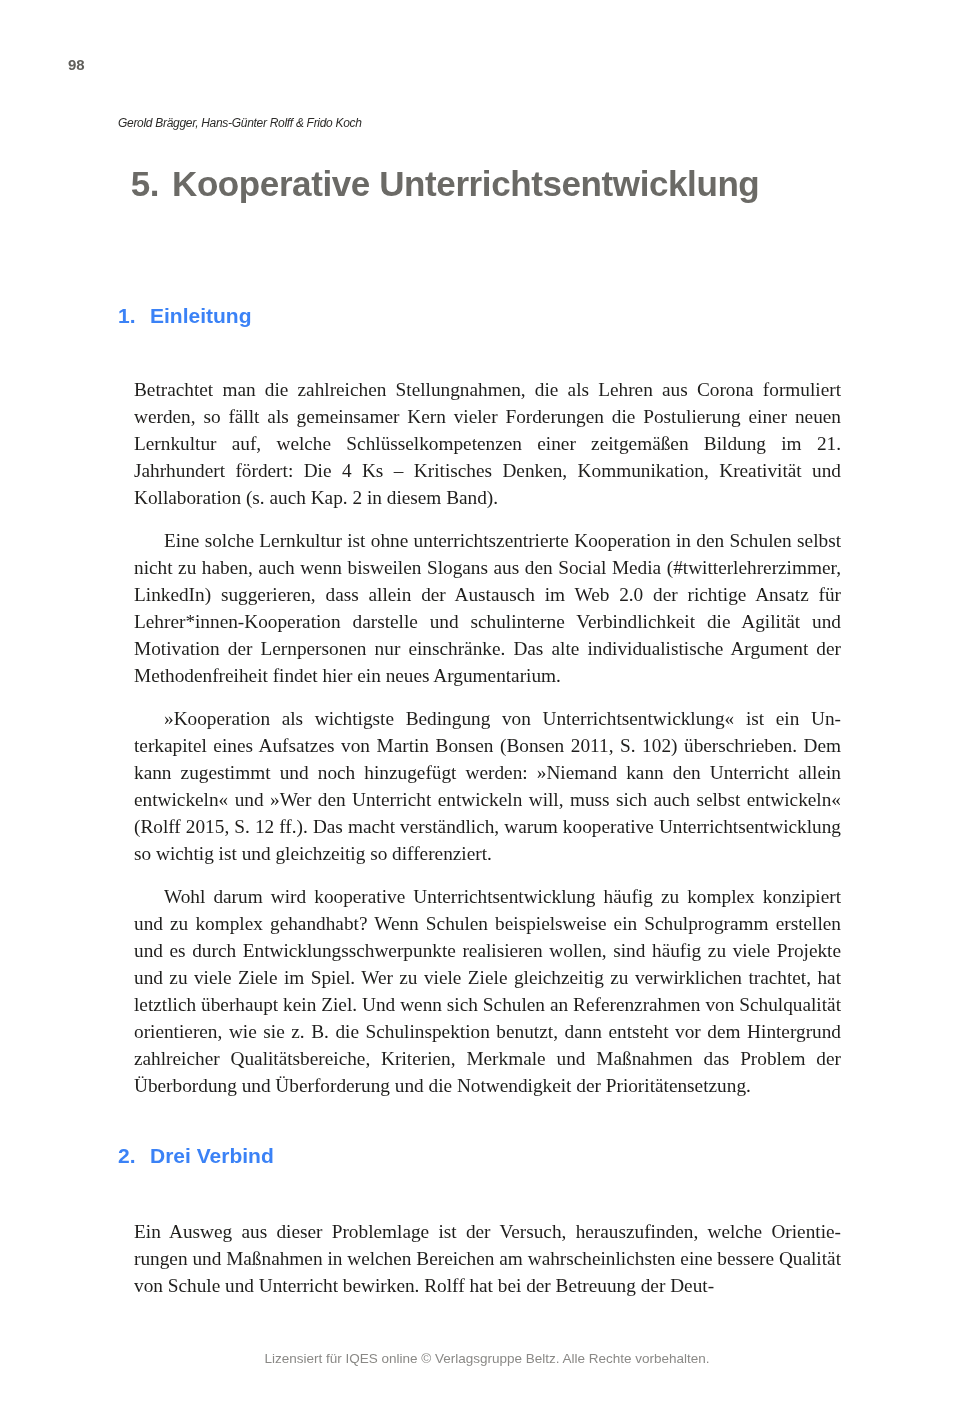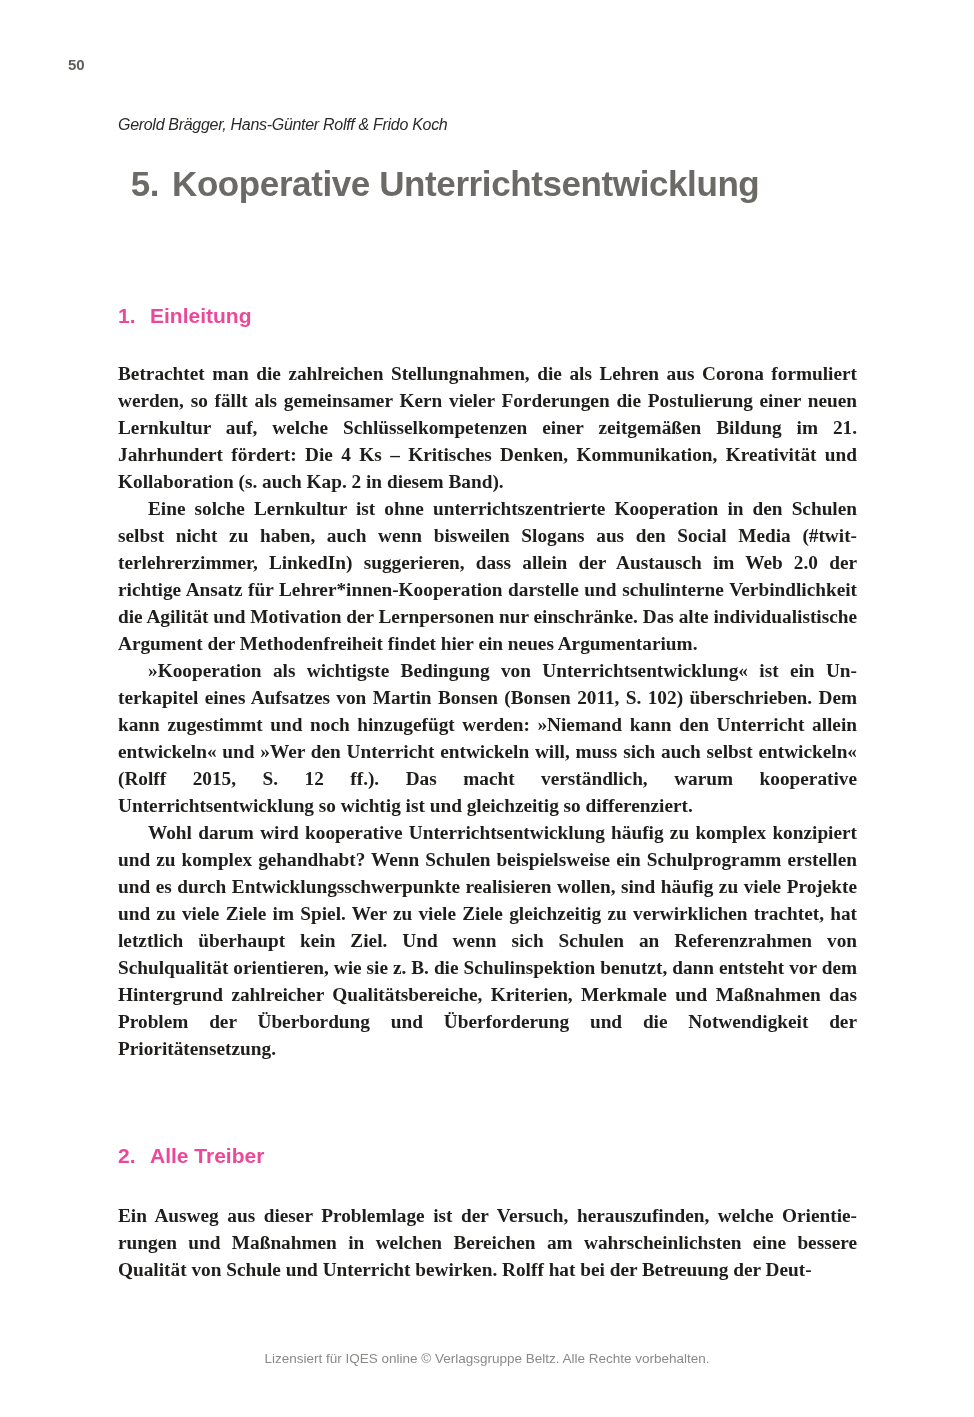--- a/index.html
+++ b/index.html
@@ -5,71 +5,71 @@
     html, body { margin: 0; padding: 0; background: #ffffff; }
     body { width: 974px; height: 1417px; position: relative; overflow: hidden; }
     .page-number {
       position: absolute; left: 68px; top: 56px;
       font-family: "Liberation Sans", sans-serif; font-weight: bold;
       font-size: 15px; color: #5f5e5a;
     }
     .authors {
       position: absolute; left: 118px; top: 116px;
       font-family: "Liberation Sans", sans-serif; font-style: italic;
-      font-size: 16px; color: #2b2a28; letter-spacing: -0.3px; text-align: right;
+      font-size: 12px; color: #2b2a28; letter-spacing: -0.3px; text-align: right;
     }
     .chapter-title {
       position: absolute; left: 118px; top: 164px;
       font-family: "Liberation Sans", sans-serif; font-weight: bold;
       font-size: 35px; color: #6b6a66; letter-spacing: -0.4px; margin: 0;
       white-space: nowrap;
       text-align: center;
     }
     .chapter-title .num { display: inline-block; width: 54px; }
     .section-heading {
       position: absolute; left: 118px;
       font-family: "Liberation Sans", sans-serif; font-weight: bold;
-      font-size: 21px; color: #ec4899; margin: 0; white-space: nowrap;
+      font-size: 21px; color: #3b82f6; margin: 0; white-space: nowrap;
     }
     .section-heading .num { display: inline-block; width: 32px; }
     .section-1 { top: 304px; }
     .section-2 { top: 1144px; }
     .body-block {
       position: absolute; left: 118px; width: 739px;
       font-family: "Liberation Serif", serif; font-size: 19.3px;
       line-height: 27px; color: #1f1e1c; text-align: justify;
       hyphens: manual;
     }
-    .body-block p { margin: 0; font-weight: bold; }
+    .body-block p { margin: 16px; }
     .body-block p.indent { text-indent: 30px; }
     .block-1 { top: 360px; }
     .block-2 { top: 1202px; }
     .footer {
       position: absolute; left: 0; width: 974px; top: 1351px;
       text-align: center; font-family: "Liberation Sans", sans-serif;
       font-size: 13.5px; color: #8a8986;
     }
   </style>
 </head>
 <body>
 
-<div class="page-number">50</div>
+<div class="page-number">98</div>
 
 <div class="authors">Gerold Brägger, Hans-Günter Rolff &amp; Frido Koch</div>
 
 <h1 class="chapter-title"><span class="num">5.</span><span>Kooperative Unterrichtsentwicklung</span></h1>
 
 <h2 class="section-heading section-1"><span class="num">1.</span><span>Einleitung</span></h2>
 
 <div class="body-block block-1">
   <p>Betrachtet man die zahlreichen Stellungnahmen, die als Lehren aus Corona formu­liert werden, so fällt als gemeinsamer Kern vieler Forderungen die Postulierung einer neuen Lernkultur auf, welche Schlüsselkompetenzen einer zeitgemäßen Bildung im 21. Jahrhundert fördert: Die 4 Ks – Kritisches Denken, Kommunikation, Kreativität und Kollaboration (s. auch Kap. 2 in diesem Band).</p>
   <p class="indent">Eine solche Lernkultur ist ohne unterrichtszentrierte Kooperation in den Schu­len selbst nicht zu haben, auch wenn bisweilen Slogans aus den Social Media (#twit­terlehrerzimmer, LinkedIn) suggerieren, dass allein der Austausch im Web 2.0 der richtige Ansatz für Lehrer*innen-Kooperation darstelle und schulinterne Verbind­lichkeit die Agilität und Motivation der Lernpersonen nur einschränke. Das alte individualistische Argument der Methodenfreiheit findet hier ein neues Argumen­tarium.</p>
   <p class="indent">»Kooperation als wichtigste Bedingung von Unterrichtsentwicklung« ist ein Un­terkapitel eines Aufsatzes von Martin Bonsen (Bonsen 2011, S. 102) überschrieben. Dem kann zugestimmt und noch hinzugefügt werden: »Niemand kann den Unter­richt allein entwickeln« und »Wer den Unterricht entwickeln will, muss sich auch selbst entwickeln« (Rolff 2015, S. 12 ff.). Das macht verständlich, warum kooperative Unterrichtsentwicklung so wichtig ist und gleichzeitig so differenziert.</p>
   <p class="indent">Wohl darum wird kooperative Unterrichtsentwicklung häufig zu komplex konzi­piert und zu komplex gehandhabt? Wenn Schulen beispielsweise ein Schulprogramm erstellen und es durch Entwicklungsschwerpunkte realisieren wollen, sind häufig zu viele Projekte und zu viele Ziele im Spiel. Wer zu viele Ziele gleichzeitig zu verwirk­lichen trachtet, hat letztlich überhaupt kein Ziel. Und wenn sich Schulen an Referenz­rahmen von Schulqualität orientieren, wie sie z. B. die Schulinspektion benutzt, dann entsteht vor dem Hintergrund zahlreicher Qualitätsbereiche, Kriterien, Merkmale und Maßnahmen das Problem der Überbordung und Überforderung und die Not­wendigkeit der Prioritätensetzung.</p>
 </div>
 
-<h2 class="section-heading section-2"><span class="num">2.</span><span>Alle Treiber</span></h2>
+<h2 class="section-heading section-2"><span class="num">2.</span><span>Drei Verbind</span></h2>
 
 <div class="body-block block-2">
   <p>Ein Ausweg aus dieser Problemlage ist der Versuch, herauszufinden, welche Orientie­rungen und Maßnahmen in welchen Bereichen am wahrscheinlichsten eine bessere Qualität von Schule und Unterricht bewirken. Rolff hat bei der Betreuung der Deut-</p>
 </div>
 
 <div class="footer">Lizensiert für IQES online © Verlagsgruppe Beltz. Alle Rechte vorbehalten.</div>
 
 </body></html>

